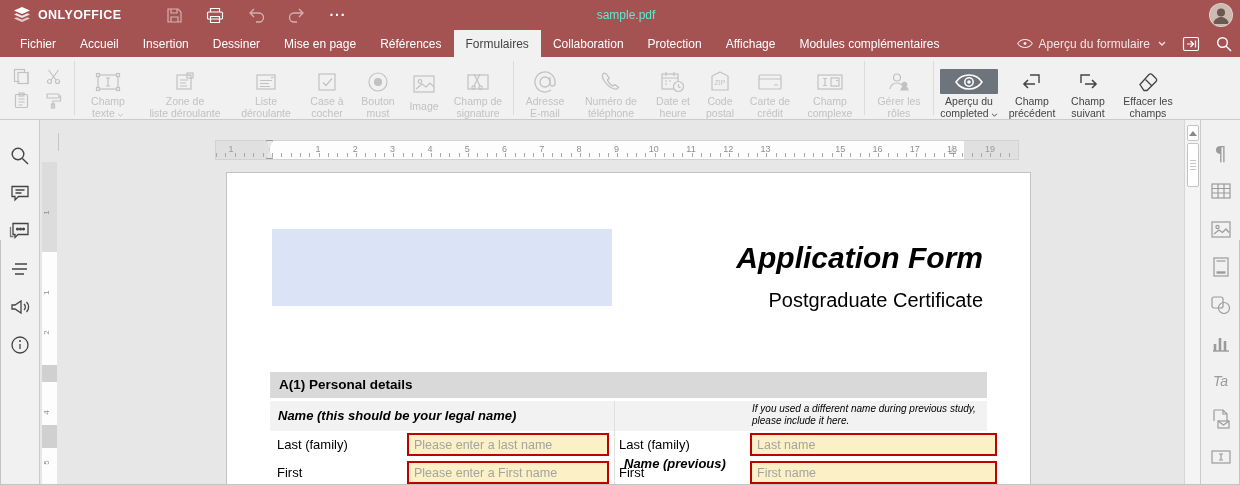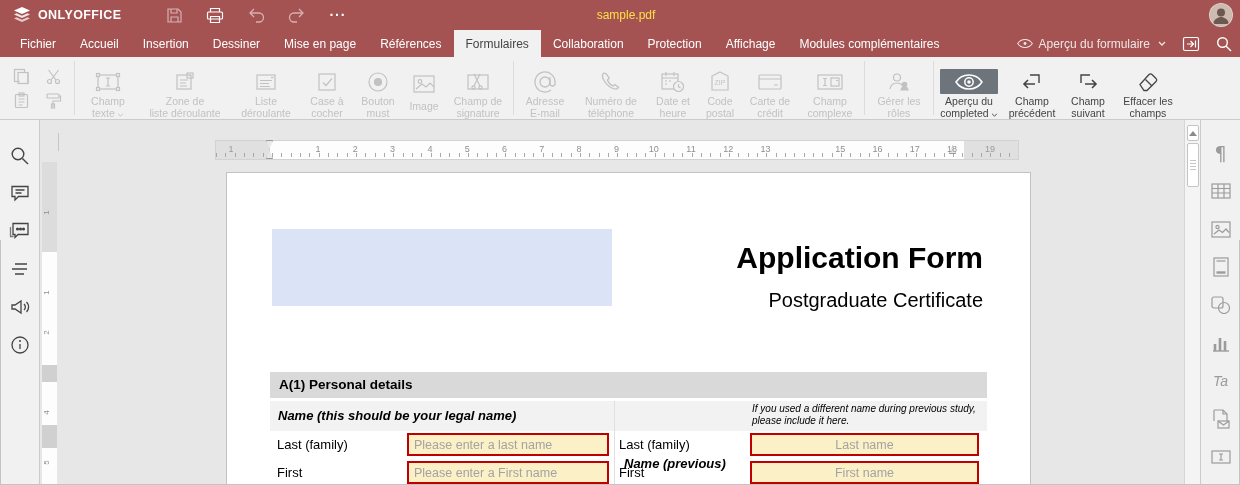--- a/index.html
+++ b/index.html
@@ -8,21 +8,21 @@
   svg { display:block; }
   .app { position:absolute; inset:0; }
 
   
   .titlebar { position:absolute; left:0; top:0; width:1240px; height:30px; background:#a45252; display:flex; align-items:center; }
   .logo { display:flex; align-items:center; gap:7px; padding-left:13px; color:#fff; }
   .logo-text { font-size:12.5px; font-weight:bold; letter-spacing:.4px; color:#fff; }
   .tb-icons { display:flex; align-items:center; gap:23px; margin-left:45px; }
   .tb-btn { color:#fff; cursor:pointer; }
   .tb-btn.dim { opacity:.55; }
-  .doc-title { position:absolute; left:12px; right:0; text-align:center; color:#fde047; font-size:12px; pointer-events:none; }
+  .doc-title { position:absolute; left:12px; right:0; text-align:center; color:#5eead4; font-size:12px; pointer-events:none; }
   .avatar { position:absolute; right:7px; top:3px; width:24px; height:24px; border-radius:50%; background:#c9b6ac; overflow:hidden; border:1px solid rgba(255,255,255,.4); }
   .more-dots { font-size:14px; font-weight:bold; letter-spacing:1px; line-height:10px; }
 
   
   .tabbar { position:absolute; left:0; top:30px; width:1240px; height:27px; background:#a45252; display:flex; align-items:stretch; padding-left:8px; }
   .tab { color:#fff; font-size:12px; display:flex; align-items:center; padding:0 12px; cursor:pointer; white-space:nowrap; }
   .tab.active { background:#f1f1f1; color:#444; }
   .tabbar-right { position:absolute; right:8px; top:0; height:27px; display:flex; align-items:center; gap:16px; color:rgba(255,255,255,.85); }
   .preview-toggle { display:flex; align-items:center; gap:6px; font-size:12px; cursor:pointer; }
 
@@ -66,36 +66,36 @@
   .scrollcol { position:absolute; right:40px; top:0; bottom:0; width:16px; background:#f4f4f4; border-left:1px solid #d6d6d6; }
   .scroll-up { position:absolute; left:2px; top:5px; width:12px; height:16px; background:#fff; border:1px solid #c4c4c4; border-radius:2px; display:flex; align-items:center; justify-content:center; cursor:pointer; }
   .scroll-up:after { content:""; border:4px solid transparent; border-bottom:5px solid #8a8a8a; margin-top:-4px; }
   .scroll-thumb { position:absolute; left:2px; top:23px; width:12px; height:44px; background:#fff; border:1px solid #c4c4c4; border-radius:2px; cursor:pointer; }
   .scroll-thumb:after { content:""; position:absolute; left:2px; right:2px; top:16px; height:10px;
      background:repeating-linear-gradient(180deg,#c6c6c6 0 1px,transparent 1px 3px); }
 
   
   .page { position:absolute; left:185px; top:52px; width:805px; height:330px; background:#fff; border:1px solid #c2c2c2; }
   .img-placeholder { position:absolute; left:45px; top:56px; width:340px; height:77px; }
-  .doc-h1 { position:absolute; right:47px; top:68px; font-size:30px; font-weight:bold; color:#000; white-space:nowrap; }
+  .doc-h1 { position:absolute; right:47px; top:68px; font-size:30px; font-weight:bold; color:#000; white-space:nowrap;font-style:italic; }
   .doc-h2 { position:absolute; right:47px; top:116px; font-size:20px; color:#000; white-space:nowrap; }
   .section-bar { position:absolute; left:43px; top:163px; width:717px; height:27px; background:linear-gradient(#d2d2d2,#c3c3c3); border:1px solid #7c7c7c; text-align:center; font-size:14.5px; font-weight:bold; font-style:italic; line-height:25px; color:#000; }
   .sub-bar { position:absolute; left:43px; top:199px; width:717px; height:26px; background:#d9d9d9; font-size:13.5px; font-weight:bold; line-height:26px; padding-left:9px; color:#000; }
   .name-row { position:absolute; left:43px; top:228px; width:717px; height:30px; background:#f2f2f2; }
   .name-legal { position:absolute; left:8px; top:7px; font-size:13px; font-weight:bold; font-style:italic; }
   .name-prev { position:absolute; left:354px; top:7px; font-size:13px; font-weight:bold; font-style:italic;margin-top:48px; }
   .name-note { position:absolute; left:482px; top:2px; width:232px; font-size:10px; font-style:italic; line-height:12px; }
   .col-div { position:absolute; left:387px; top:228px; bottom:0; width:1px; background:#e0e0e0; }
   .frow1 { top:258px; } .frow2 { top:286px; }
   .frow { position:absolute; left:43px; width:717px; height:28px; }
   .flabel { position:absolute; top:6px; font-size:13px; color:#000; }
   .l1 { left:7px; } .l2 { left:349px; }
   .ffield { position:absolute; top:2px; height:23px; border:2px solid #c00000; background:#fbf0c6; font-family:"Liberation Sans",sans-serif; font-size:12.5px; color:#444; padding:0 5px; outline:none; }
   .ffield::placeholder { color:#a3a3a3; opacity:1; }
-  .f1 { left:137px; width:202px; } .f2 { left:480px; width:229px;text-align:center; }
+  .f1 { left:137px; width:202px; } .f2 { left:480px; width:247px; }
 
   .edge-l, .edge-r, .edge-b { position:absolute; background:#c4c4c4; }
   .edge-l { left:0; top:120px; bottom:0; width:1px; }
   .edge-r { right:0; top:120px; bottom:0; width:1px; }
   .edge-b { left:0; right:0; bottom:0; height:1px; }
 </style>
 </head>
 <body>
 
 <div class="app">

